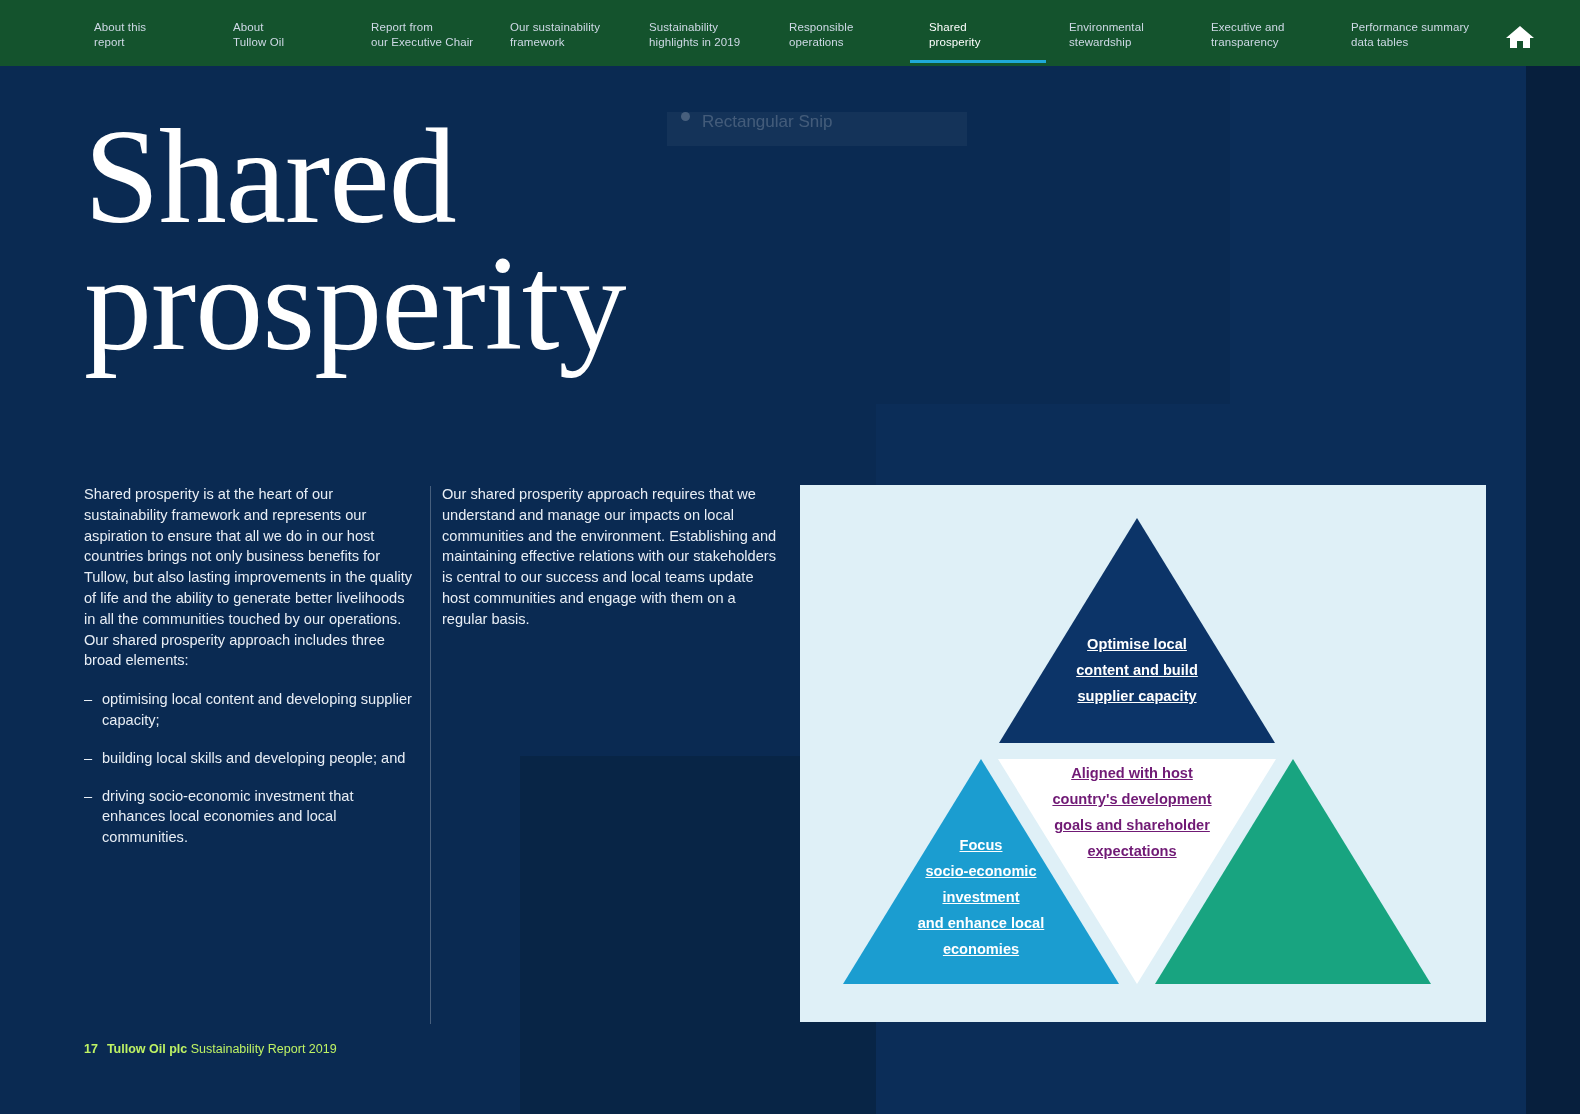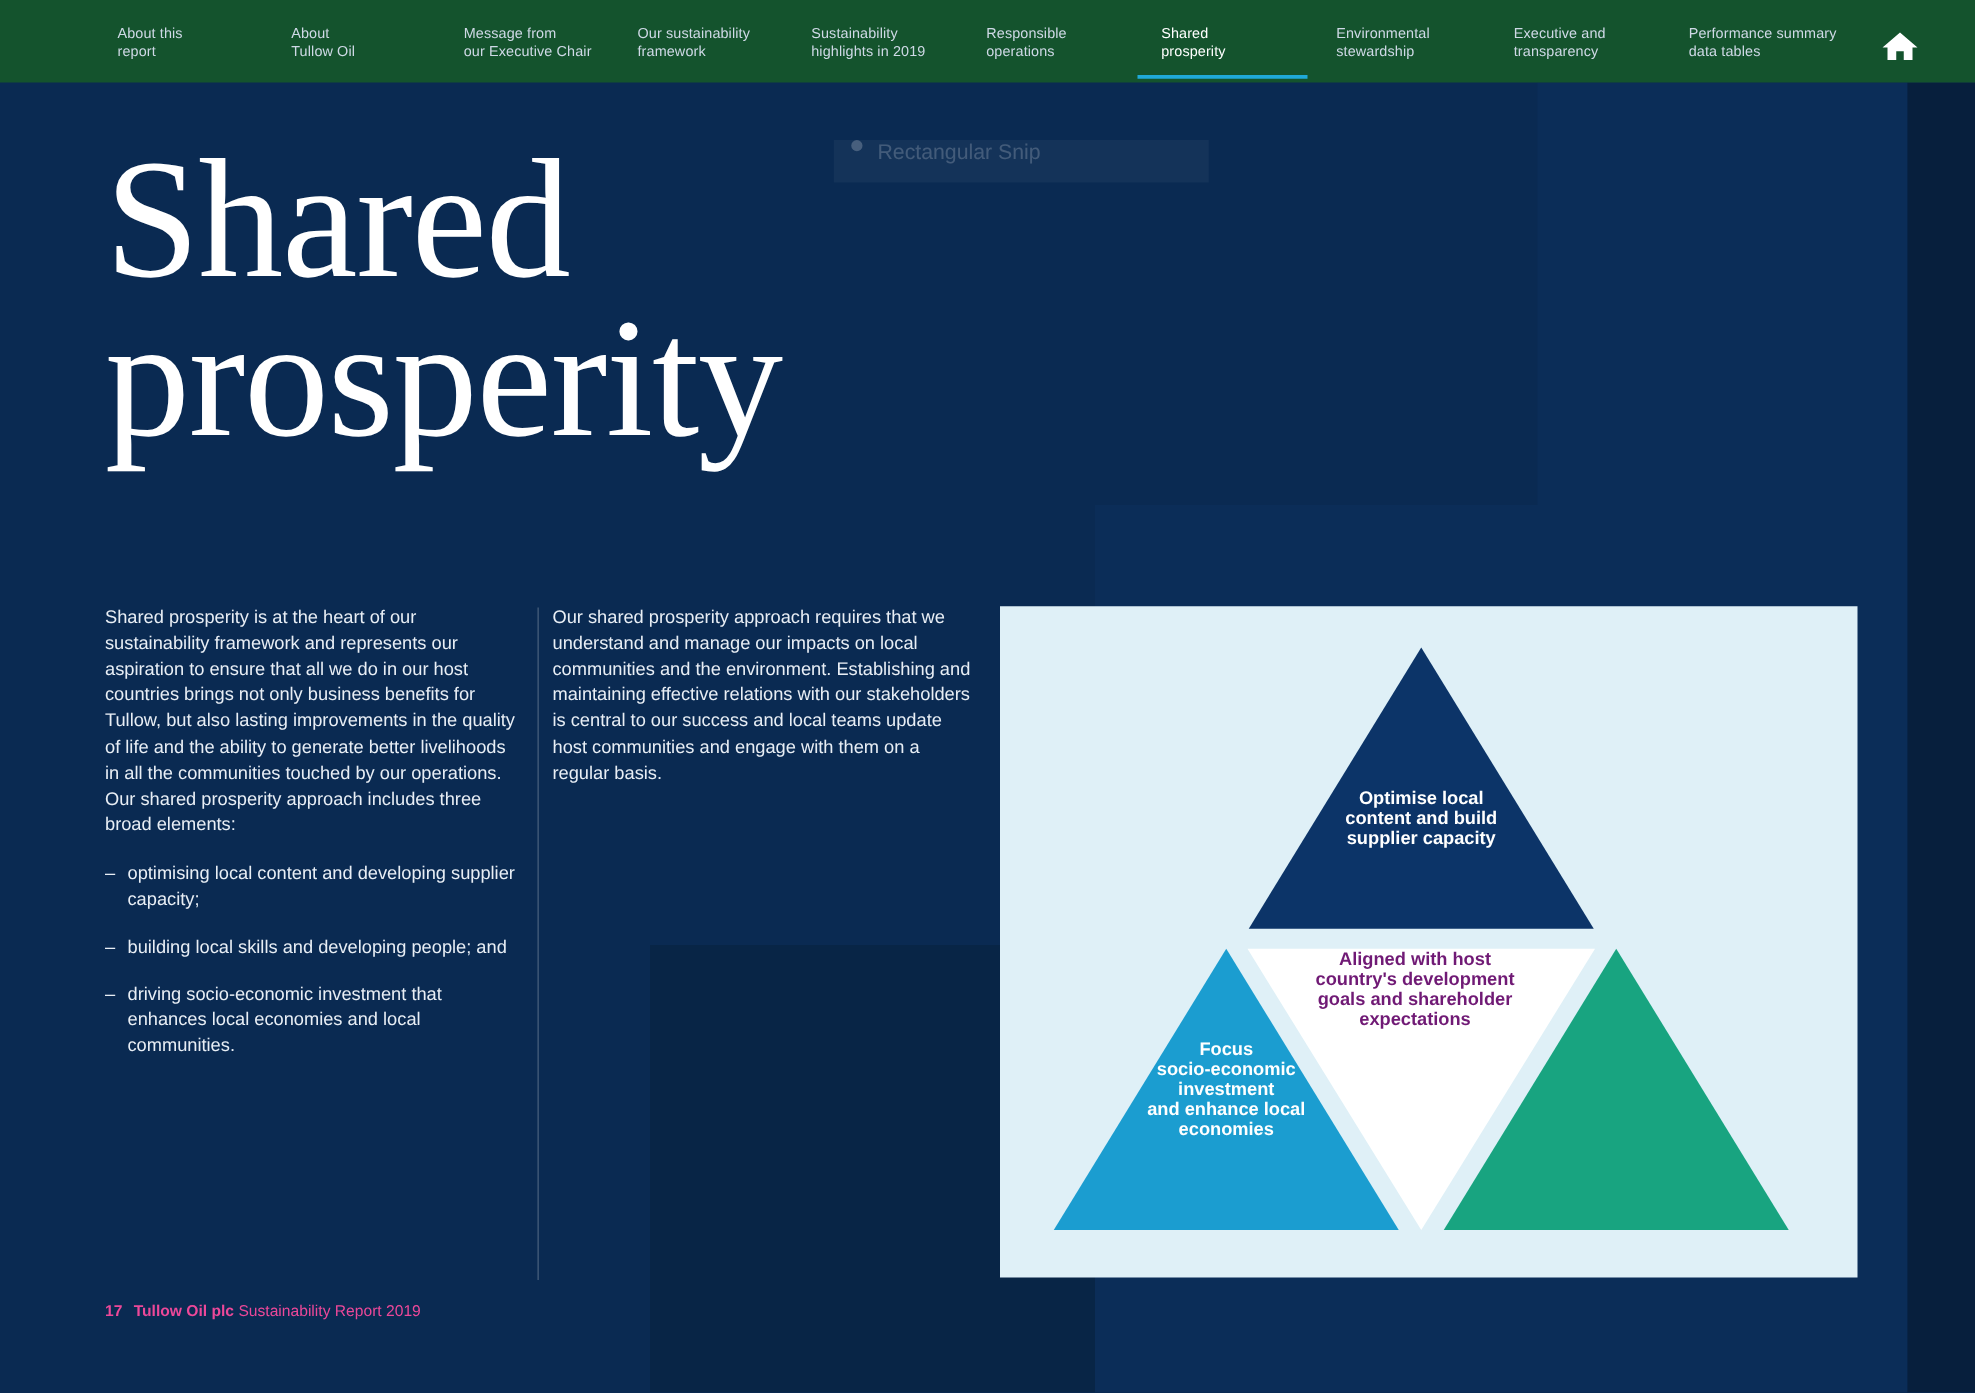--- a/index.html
+++ b/index.html
@@ -67,35 +67,35 @@
   .bullets { margin-top:18px; }
   .bullet {
     position:relative; padding-left:18px; margin-bottom:17px;
     font-size:14.6px; line-height:20.8px; color:#e8eef5;
   }
   .bullet .dash { position:absolute; left:0; top:0; }
 
   
   .footer {
     position:absolute; left:84px; top:1042px;
-    font-size:12.5px; color:#ec4899; display:flex; gap:9px; align-items:baseline;justify-content:center;
+    font-size:12.5px; color:#bef264; display:flex; gap:9px; align-items:baseline;justify-content:center;
   }
   .footer .pg { font-weight:bold; }
   .footer .co { font-weight:bold; }
   .footer .rest { font-weight:normal; }
 
   
   .diagram {
     position:absolute; left:800px; top:485px; width:686px; height:537px;
     background:#dff0f7;
   }
   .tri-wrap { position:absolute; left:0; top:0; width:686px; height:537px; }
   .tri-label {
     position:absolute; text-align:center; font-weight:bold;
-    font-size:14.6px; line-height:16px; color:#ffffff;
+    font-size:14.6px; line-height:26px; color:#ffffff;text-decoration:underline;
   }
   .tri-label.center { color:#0a2a52; }
 </style>
 </head>
 <body>
 
 <div class="bg-panel p4"></div>
 <div class="bg-panel p2"></div>
 <div class="bg-panel p3"></div>
 <div class="bg-panel p1"></div>
@@ -105,21 +105,21 @@
     <div class="nav-active-bar"></div>
     <span class="home-icon">
       <svg viewBox="0 0 32 26" width="32" height="26">
         <path d="M16 2 L30 14 L26 14 L26 24 L19 24 L19 17 L13 17 L13 24 L6 24 L6 14 L2 14 Z" fill="#ffffff"></path>
       </svg>
     </span>
   <div class="nav-item" style="left: 94px;">About this
 report</div>
       <div class="nav-item" style="left: 233px;">About
 Tullow Oil</div>
-      <div class="nav-item" style="left: 371px;">Message from
+      <div class="nav-item" style="left: 371px;">Report from
 our Executive Chair</div>
       <div class="nav-item" style="left: 510px;">Our sustainability
 framework</div>
       <div class="nav-item" style="left: 649px;">Sustainability
 highlights in 2019</div>
       <div class="nav-item" style="left: 789px;">Responsible
 operations</div>
       <div class="nav-item active" style="left: 929px;">Shared
 prosperity</div>
       <div class="nav-item" style="left: 1069px;">Environmental

